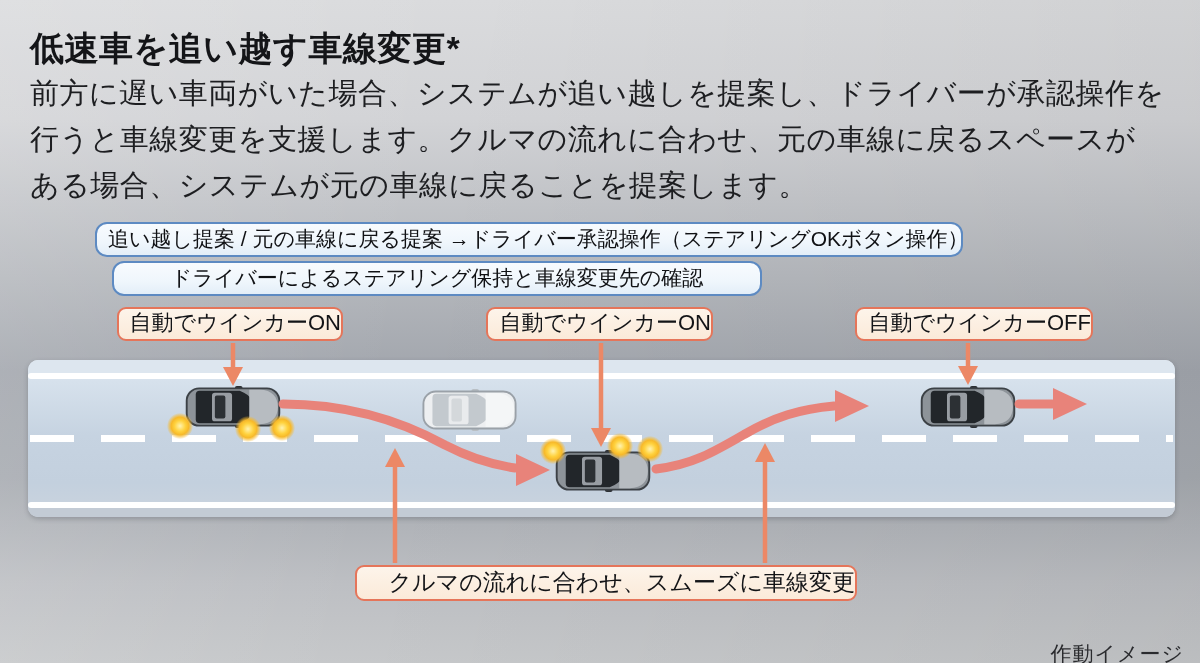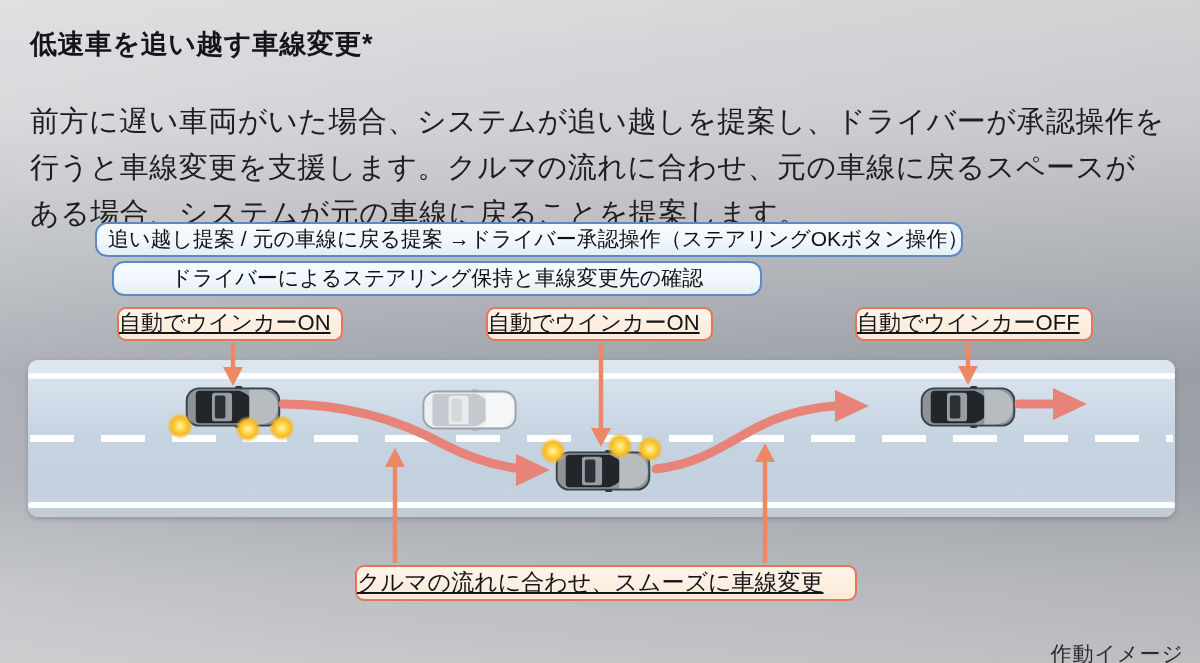--- a/index.html
+++ b/index.html
@@ -15,39 +15,39 @@
     overflow:hidden;
   }
   .stage{
     position:relative;width:1200px;height:663px;
     background:
       linear-gradient(100deg, rgba(255,255,255,.14), rgba(255,255,255,0) 35%, rgba(0,0,0,.05) 100%),
       linear-gradient(to bottom,#dadbdd 0%,#d2d3d6 18%,#b4b7bc 42%,#a2a6ad 56%,#a6aab0 72%,#bdbfc3 88%,#c6c8ca 100%);
   }
   .title{
     position:absolute;left:30px;top:26px;
-    font-size:27px;font-weight:bold;color:#141518;letter-spacing:.5px;
+    font-size:34px;font-weight:bold;color:#141518;letter-spacing:.5px;
   }
   .desc{
     position:absolute;left:30px;top:70px;width:1160px;
-    font-size:29px;line-height:46px;color:#1d1e21;letter-spacing:.5px;margin-top:28px;
+    font-size:29px;line-height:46px;color:#1d1e21;letter-spacing:.5px;
   }
   .flowbox{
     position:absolute;height:35px;
     border:2px solid var(--accent_blue);border-radius:12px;
     background:linear-gradient(to bottom,#f8fbfe 0%,#eff6fc 60%,#e3eef8 100%);
     font-size:21px;color:#101114;line-height:30px;white-space:nowrap;
   }
   .flowbox.one{left:95px;top:222px;width:868px;padding-left:11px;}
   .flowbox.two{left:95px;top:261px;width:650px;text-align:center;margin-left:17px;}
   .callout{
     position:absolute;height:34px;
     border:2.5px solid var(--accent_orange);border-radius:9px;
     background:linear-gradient(to bottom,#fdf4ea 0%,#fbead9 100%);
-    font-size:22px;color:#131417;text-align:left;line-height:28px;white-space:nowrap;text-decoration:underline;
+    font-size:22px;color:#131417;text-align:right;line-height:28px;white-space:nowrap;
   }
   .callout.c1{left:117px;top:307px;width:226px;}
   .callout.c2{left:486px;top:307px;width:227px;}
   .callout.c3{left:855px;top:307px;width:238px;}
   .callout.c4{left:355px;top:565px;width:502px;height:36px;font-size:23px;line-height:30px;}
   .footnote{
     position:absolute;right:16px;top:628px;
     font-size:21px;color:#2a2b2e;letter-spacing:1px;margin-top:12px;
   }
   .road{

